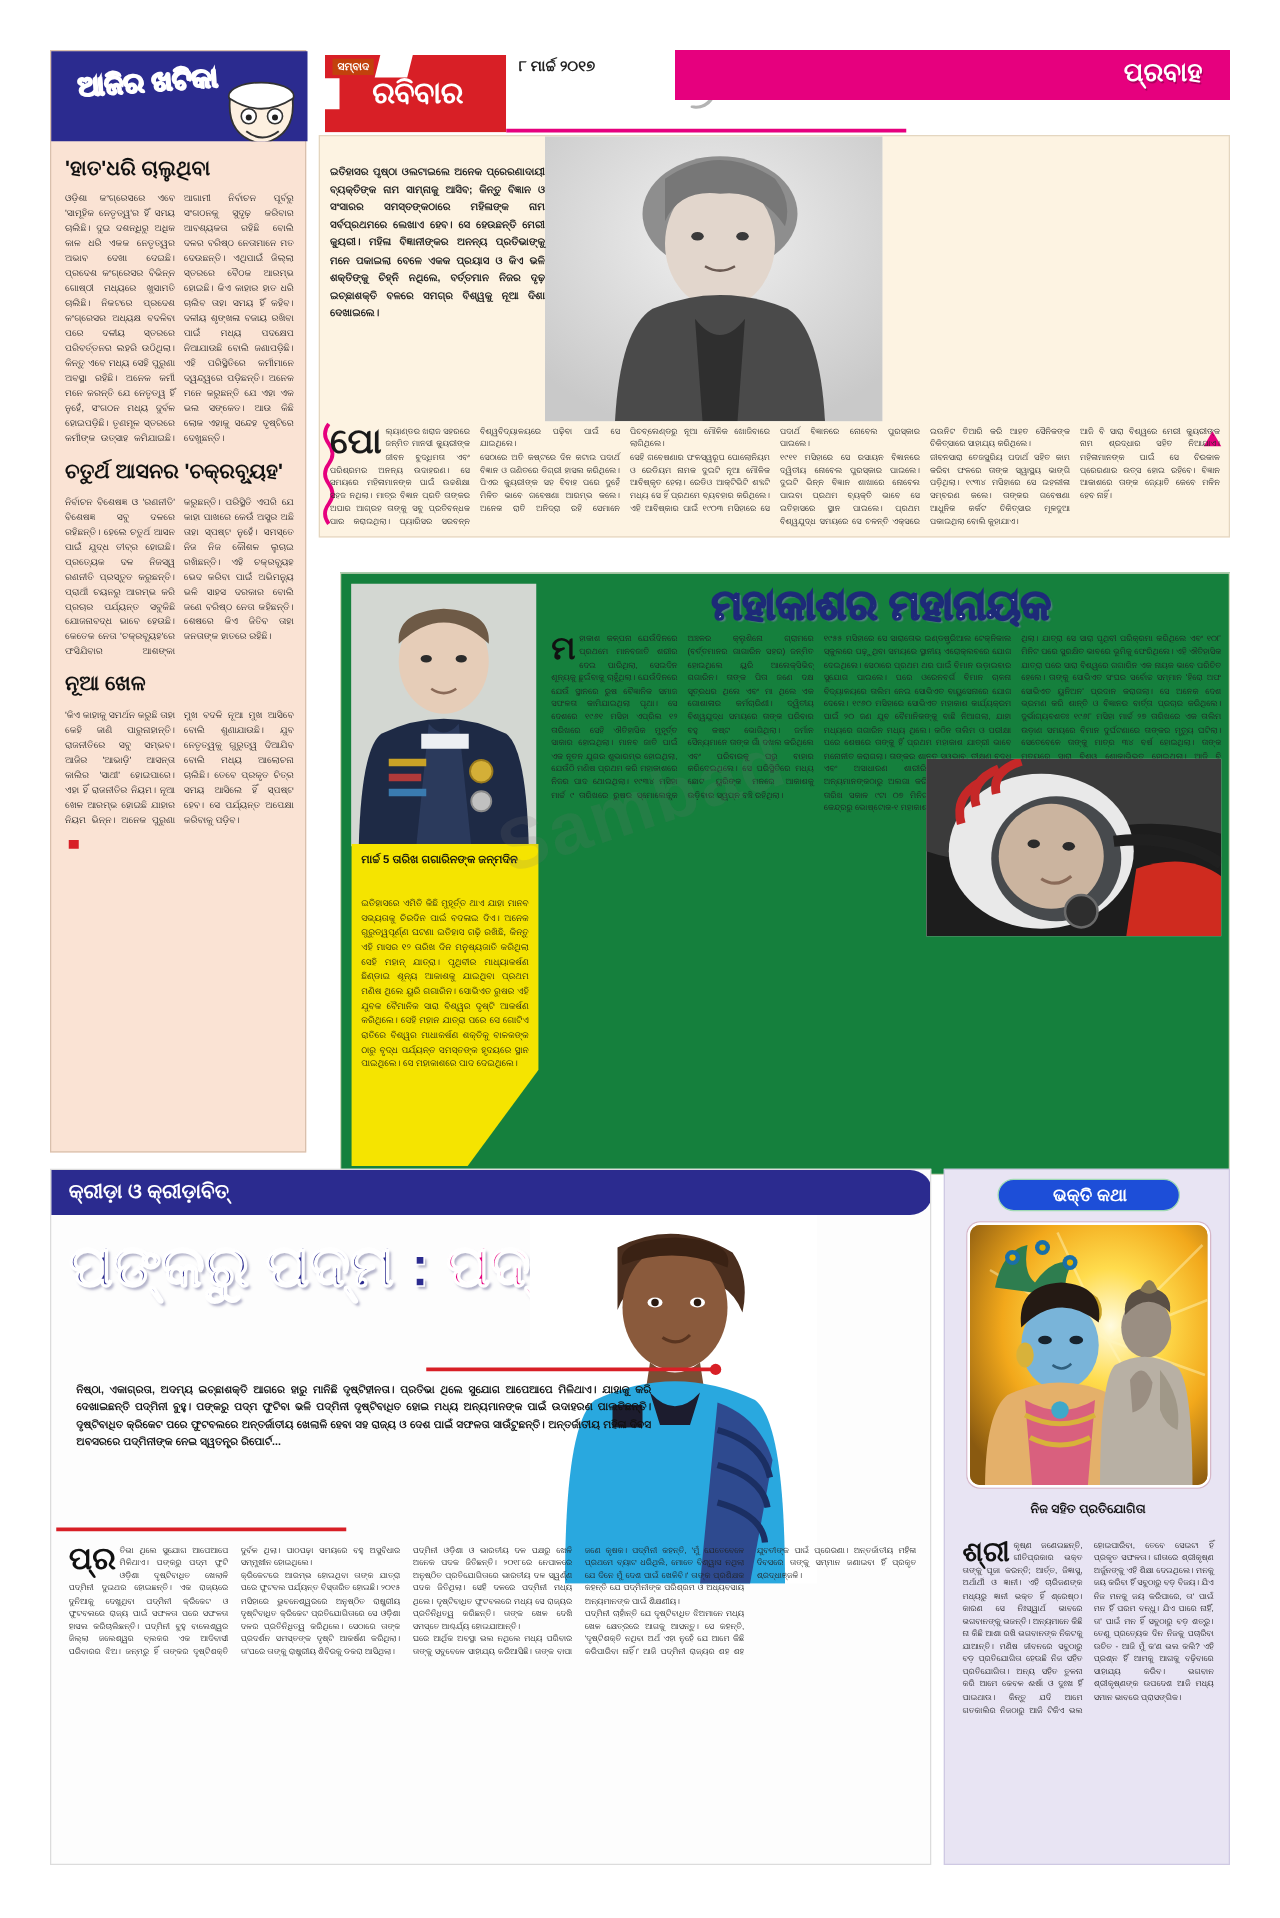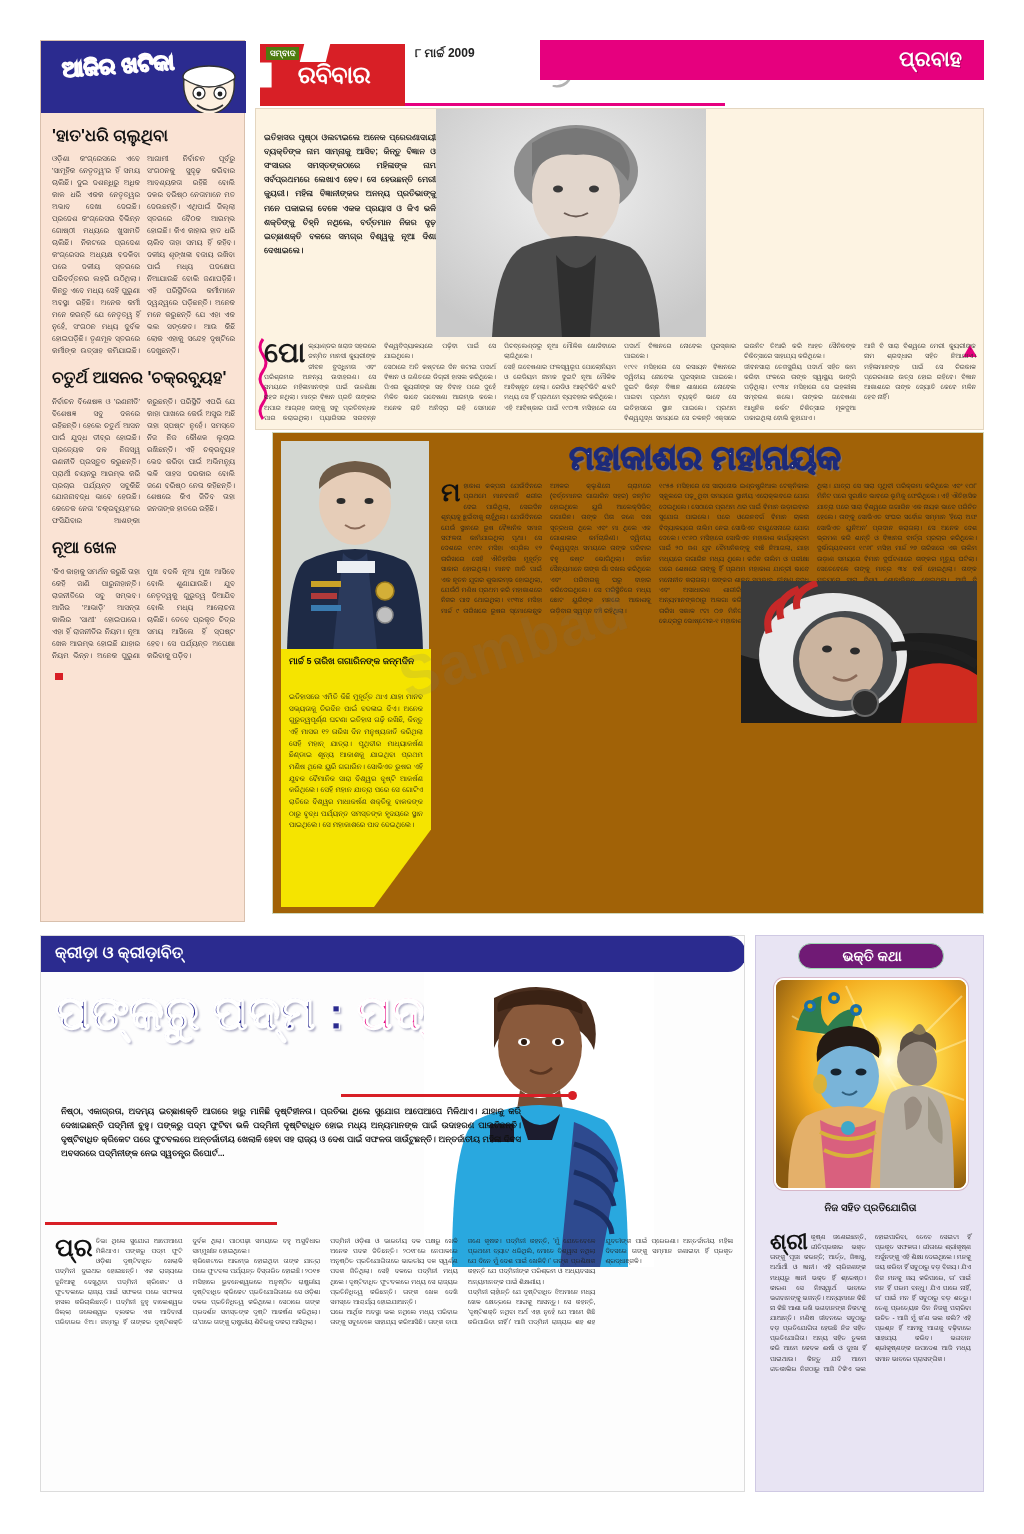--- a/index.html
+++ b/index.html
@@ -58,21 +58,21 @@
     position: absolute; left: 5px; top: 4px; width: 145px; height: 62px;
   }
   .logo-red {
     position: absolute; left: 0; top: 0; width: 145px; height: 62px;
     background: #d81f26;
     clip-path: polygon(0 0, 100% 0, 100% 100%, 0 100%, 0 70%, 8% 70%, 8% 30%, 0 30%);
   }
   .logo-sambad {
     position: absolute; left: 6px; top: 3px;
     font-size: 8.5px; font-weight: bold; color: #fff;
-    background: #4d7c0f; padding: 1px 4px;
+    background: #c2410c; padding: 1px 4px;
   }
   .logo-name {
     position: absolute; left: 5px; top: 17px; width: 138px;
     font-size: 24px; font-weight: bold; color: #fff; letter-spacing: -0.5px;
     text-align: center;
   }
   .logo-white-wedge {
     position:absolute; left:42px; top:0; width:26px; height:18px;
     background:#fff; transform: skewX(-14deg);
   }
@@ -147,22 +147,22 @@
     position: absolute; left: 0px; top: 228px; width: 14px; height: 92px;
   }
   .tri-mark {
     position: absolute; right: 6px; top: 236px;
     width: 0; height: 0; border-left: 7px solid transparent;
     border-right: 7px solid transparent; border-bottom: 12px solid #e6007e;
   }
 
   
   .mid-art {
-    position: absolute; left: 272px; top: 432px; width: 712px; height: 482px;
-    background: #a16207; border: 1px solid #cfd8bd; overflow: hidden;
+    position: absolute; left: 272px; top: 458px; width: 712px; height: 482px;
+    background: #15803d; border: 1px solid #cfd8bd; overflow: hidden;
   }
   .mid-hl {
     position: absolute; left: 158px; top: 6px; width: 548px;
     text-align: center; font-size: 33px; font-weight: bold;
     color: #ffffff; line-height: 1.15;
     -webkit-text-stroke: 1.6px #1d2a78;
     text-shadow: 2px 2px 1px rgba(120,130,170,.6);
   }
   .gag-portrait {
     position: absolute; left: 8px; top: 8px; width: 148px; height: 210px;
@@ -260,21 +260,21 @@
     margin: 0 3px 0 0; color: #111;
   }
 
   
   .bhakti {
     position: absolute; left: 755px; top: 935px; width: 229px; height: 557px;
     background: #e8e4f3; border: 1px solid #cfc9e3; overflow: hidden;
   }
   .bhakti-pill {
     position: absolute; left: 42px; top: 7px; width: 146px; height: 26px;
-    background: #701a75; border-radius: 13px;
+    background: #1d4ed8; border-radius: 13px;
     border: 1.5px solid #9fd9b3;
   }
   .bhakti-pill .lbl {
     position: absolute; left: 0; top: 4px; width: 146px; text-align:center;
     font-size: 14px; font-weight: bold; color: #fff;
   }
   .krishna-img {
     position: absolute; left: 18px; top: 42px; width: 194px; height: 212px;
     border-radius: 10px; overflow: hidden;
     border: 2px solid #ffffff;
@@ -329,21 +329,21 @@
   </div>
 
   <div class="masthead">
     <div class="mh-arrow"></div>
     <div class="logo-box">
       <div class="logo-red"></div>
       <div class="logo-white-wedge"></div>
       <div class="logo-sambad">ସମ୍ବାଦ</div>
       <div class="logo-name">ରବିବାର</div>
     </div>
-    <div class="mh-date">୮ ମାର୍ଚ୍ଚ 2009</div>
+    <div class="mh-date">୮ ମାର୍ଚ୍ଚ ୨୦୧୭</div>
     <div class="mh-pageno">୭</div>
     <div class="mh-stripe"></div>
   </div>
   <div class="prabaha-band">
     <div class="lbl">ପ୍ରବାହ</div>
   </div>
 
   <div class="top-art">
 
     <div class="marie-photo">

